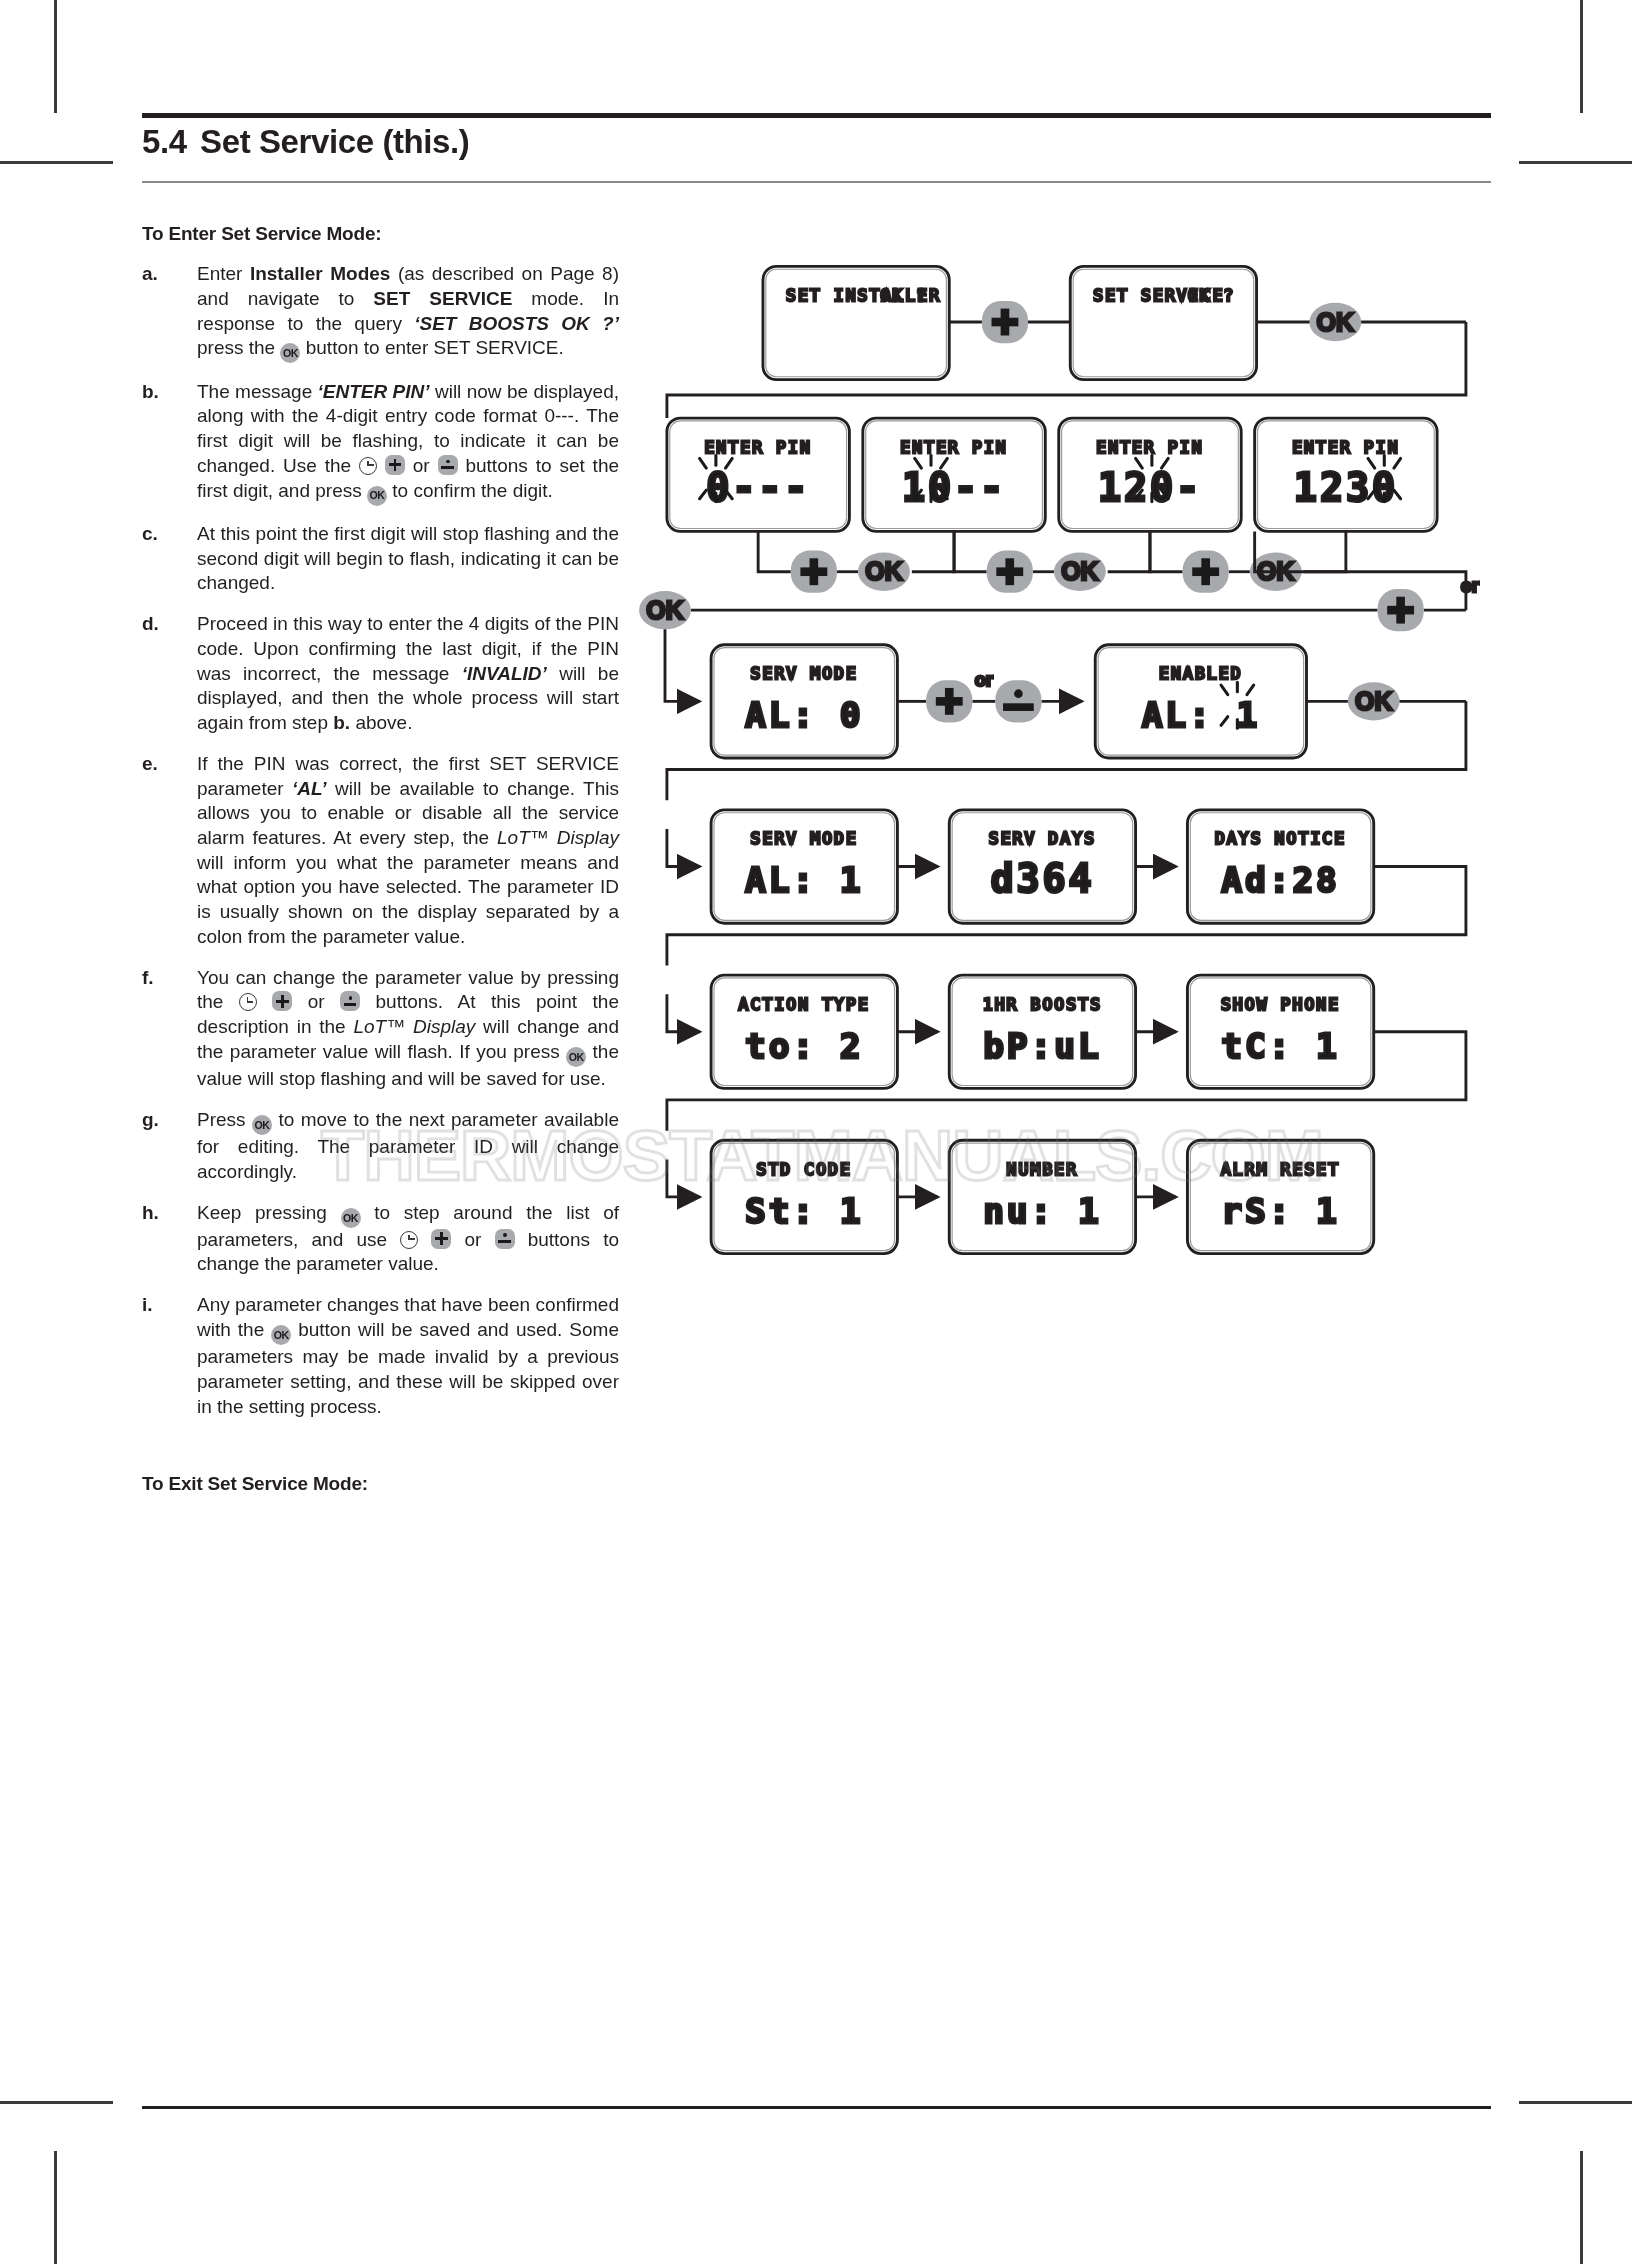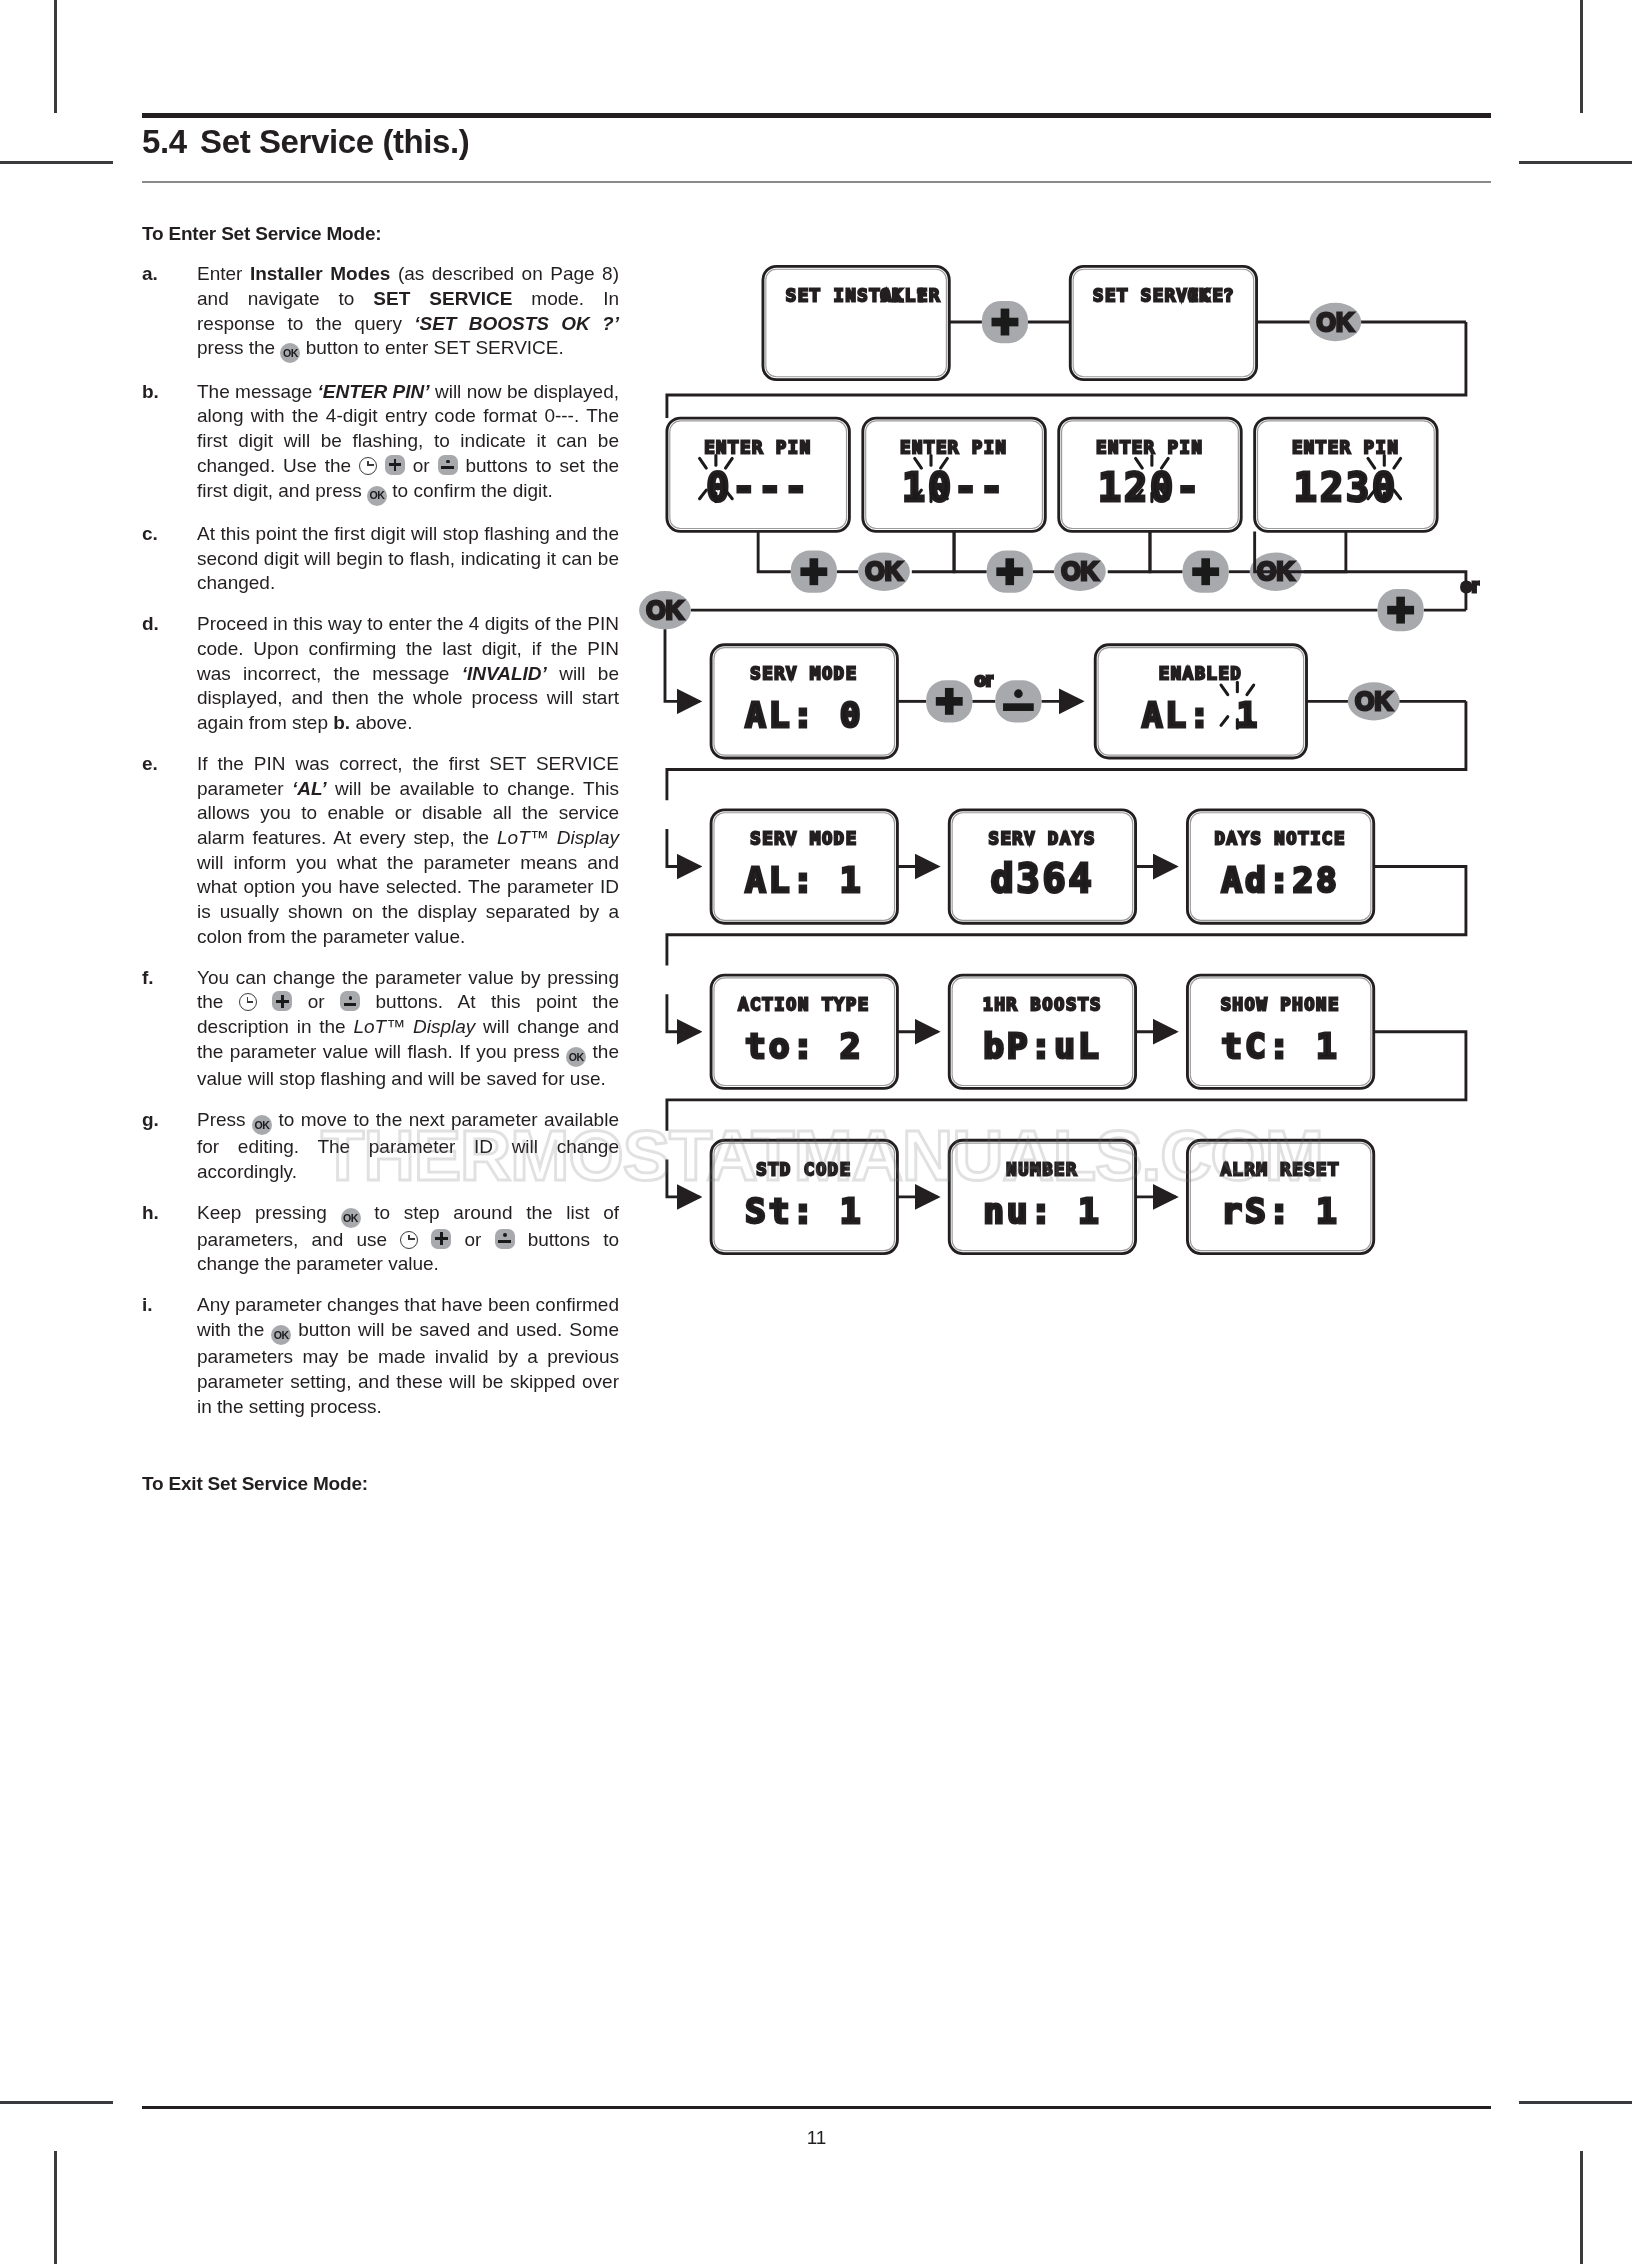--- a/index.html
+++ b/index.html
@@ -509,17 +509,16 @@
             <rect x="572" y="952" width="194" height="118" rx="14" ry="14" fill="#ffffff" stroke="#231f20" stroke-width="3"></rect>
             <rect x="575" y="955" width="188" height="112" rx="11" ry="11" fill="#ffffff" stroke="#9a9a9d" stroke-width="1.2"></rect>
             <text x="669" y="988" text-anchor="middle" class="lcd-label">ALRM RESET</text>
             <text x="669" y="1038" text-anchor="middle" class="lcd-value small">rS: 1</text>
           </g>
         </g>
     </svg>
   </div>
 
   <div class="rule-bottom"></div>
-  <div class="page-number">11</div>
 </div>
 
 <div class="watermark">THERMOSTATMANUALS.COM</div>
 
 
 </body></html>

